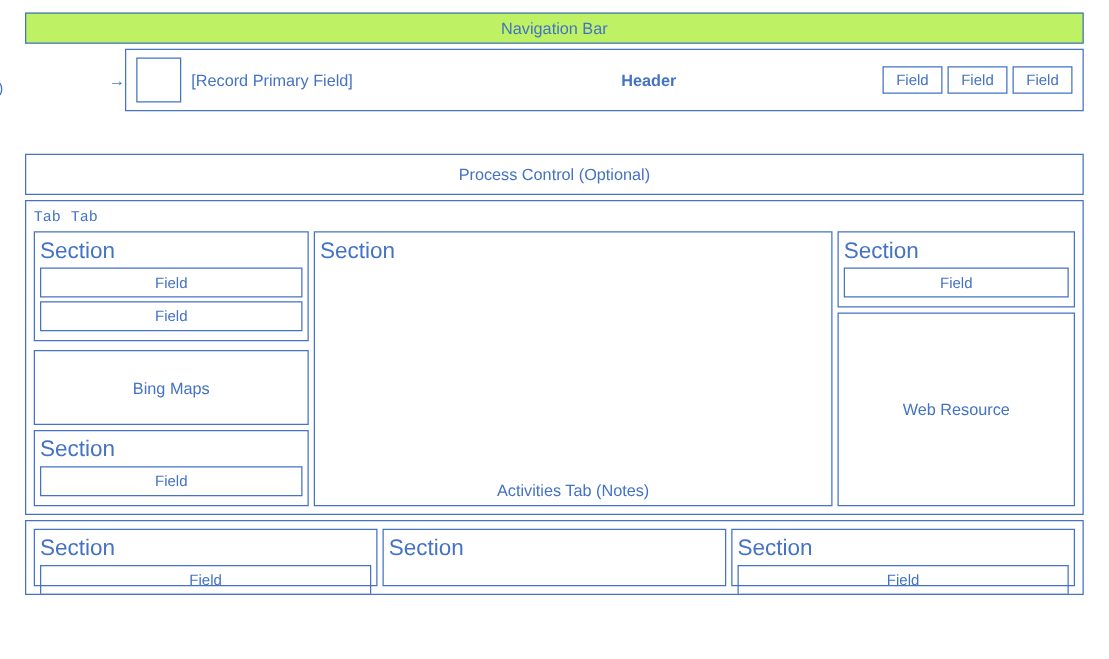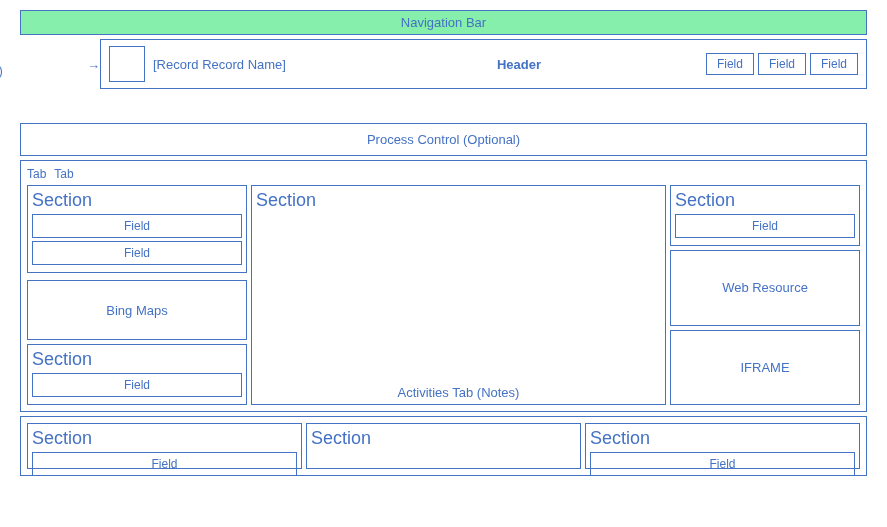--- a/index.html
+++ b/index.html
@@ -16,21 +16,21 @@
       width: 887px;
       padding: 10px 20px;
       display: flex;
       flex-direction: column;
       gap: 4px;
     }
     .bar {
       border: 1.5px solid #4472C4;
       text-align: center;
       padding: 4px;
-      background: #86efac;
+      background: #bef264;
     }
     .header-row {
       border: 1.5px solid #4472C4;
       display: flex;
       align-items: center;
       padding: 6px 8px;
       gap: 8px;
       position: relative;
     }
     .image-label {
@@ -74,20 +74,21 @@
       margin-top: 30px;
     }
     .tabs-area {
       border: 1.5px solid #4472C4;
       padding: 6px;
     }
     .tab-labels {
       display: flex;
       gap: 8px;
       margin-bottom: 4px;
+      font-family: Liberation Mono, monospace;
     }
     .tab-label {
       font-size: 12px;
     }
     .columns-row {
       display: flex;
       gap: 4px;
     }
     .col-left {
       flex: 0 0 220px;
@@ -200,21 +201,21 @@
     <span>Navigation Bar</span>
   </div>
 
 
   <div style="position: relative; padding-left: 80px;">
     <div class="image-label">Image<br>(Optional)</div>
     <div class="header-row" style="position:relative;">
 
       <span style="position:absolute; left:-14px; top:50%; transform:translateY(-50%); color:#4472C4; font-size:13px;">→</span>
       <div class="image-box"></div>
-      <div class="record-name">[Record Record Name]</div>
+      <div class="record-name">[Record Primary Field]</div>
       <div class="header-label">Header</div>
       <div class="header-fields">
         <div class="field-btn"><span>Field</span></div>
         <div class="field-btn"><span>Field</span></div>
         <div class="field-btn"><span>Field</span></div>
       </div>
     </div>
   </div>
 
   <div class="process-bar">
@@ -257,23 +258,20 @@
 
       <div class="col-right">
         <div class="right-col-inner" style="height:100%;">
           <div class="right-section-top section-box">
             <div class="section-title">Section</div>
             <div class="field-box"><span>Field</span></div>
           </div>
           <div class="web-resource-box">
             <span>Web Resource</span>
           </div>
-          <div class="iframe-box">
-            <span>IFRAME</span>
-          </div>
         </div>
       </div>
 
     </div>
   </div>
 
   <div class="bottom-sections">
     <div class="bottom-col">
       <div class="section-title">Section</div>
       <div class="field-box"><span>Field</span></div>

